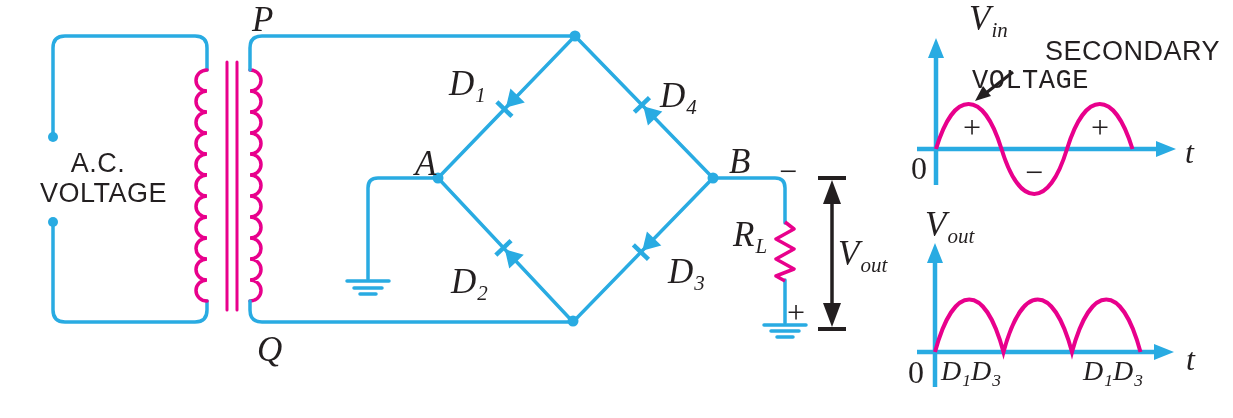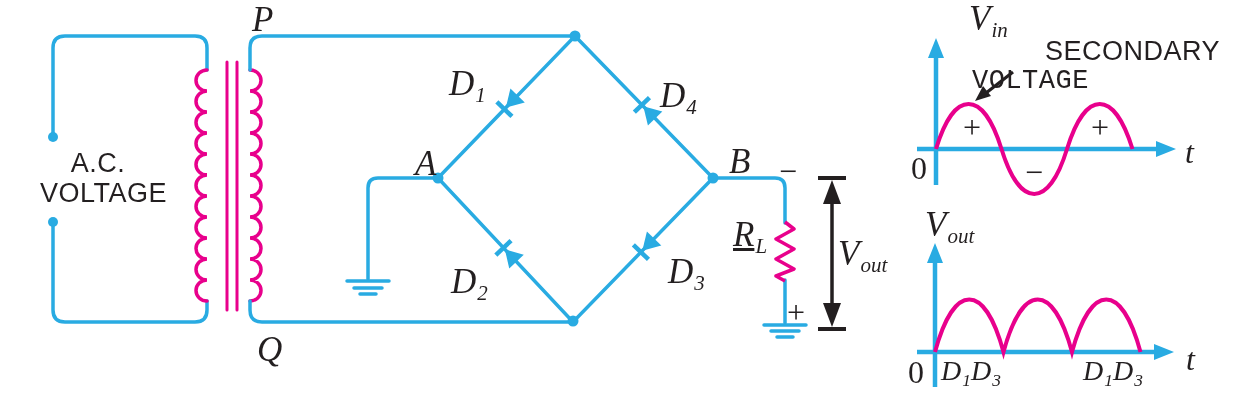--- a/index.html
+++ b/index.html
@@ -124,21 +124,21 @@
   <div class="lbl" style="left:252px; top:2px;">P</div>
   <div class="lbl" style="left:257px; top:332px;">Q</div>
   <div class="lbl" style="left:415px; top:146px;">A</div>
   <div class="lbl" style="left:729px; top:144px;">B</div>
 
   <div class="lbl" style="left:449px; top:66px;text-align:right;"><span>D</span><span class="sub">1</span></div>
   <div class="lbl" style="left:660px; top:78px;"><span>D</span><span class="sub">4</span></div>
   <div class="lbl" style="left:451px; top:264px;font-style:italic;"><span>D</span><span class="sub">2</span></div>
   <div class="lbl" style="left:668px; top:254px;"><span>D</span><span class="sub">3</span></div>
 
-  <div class="lbl" style="left:733px; top:217px;text-decoration:underline;"><span>R</span><span class="sub">L</span></div>
+  <div class="lbl" style="left:733px; top:217px;"><span>R</span><span class="sub">L</span></div>
 
   <div class="lbl sign" style="left:788px; top:171px;">−</div>
   <div class="lbl sign" style="left:796px; top:312px;">+</div>
 
   <div class="lbl" style="left:838px; top:236px;"><span>V</span><span class="sub">out</span></div>
 
   <div class="lbl" style="left:927px; top:1px;margin-left:42px;"><span>V</span><span class="sub">in</span></div>
   <div class="lbl num" style="left:911px; top:152px;">0</div>
   <div class="lbl" style="left:1185px; top:136px; font-size:32px;">t</div>
   <div class="lbl sign" style="left:972px; top:127px;">+</div>

